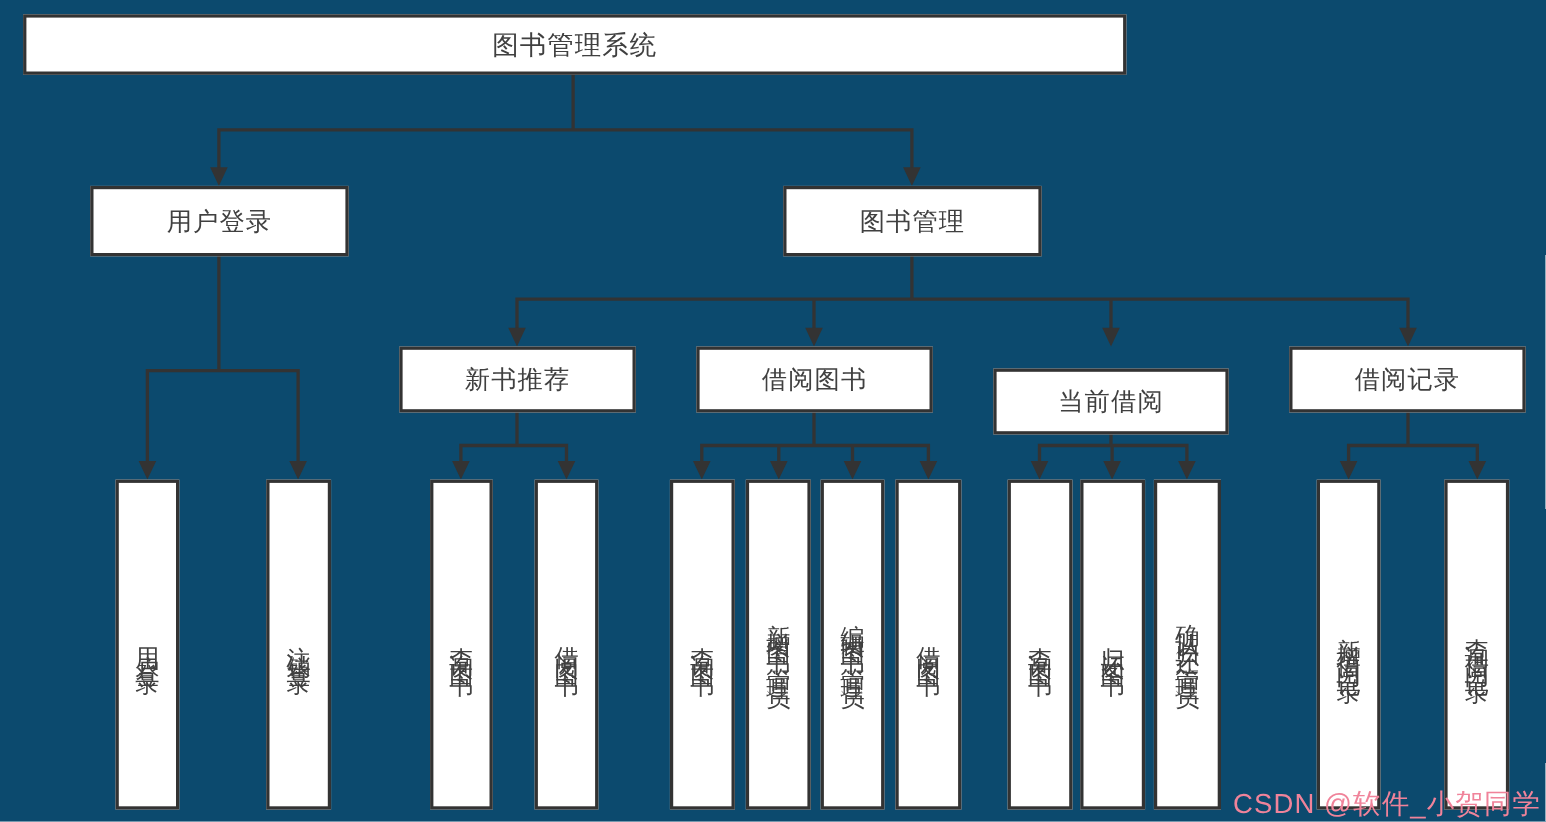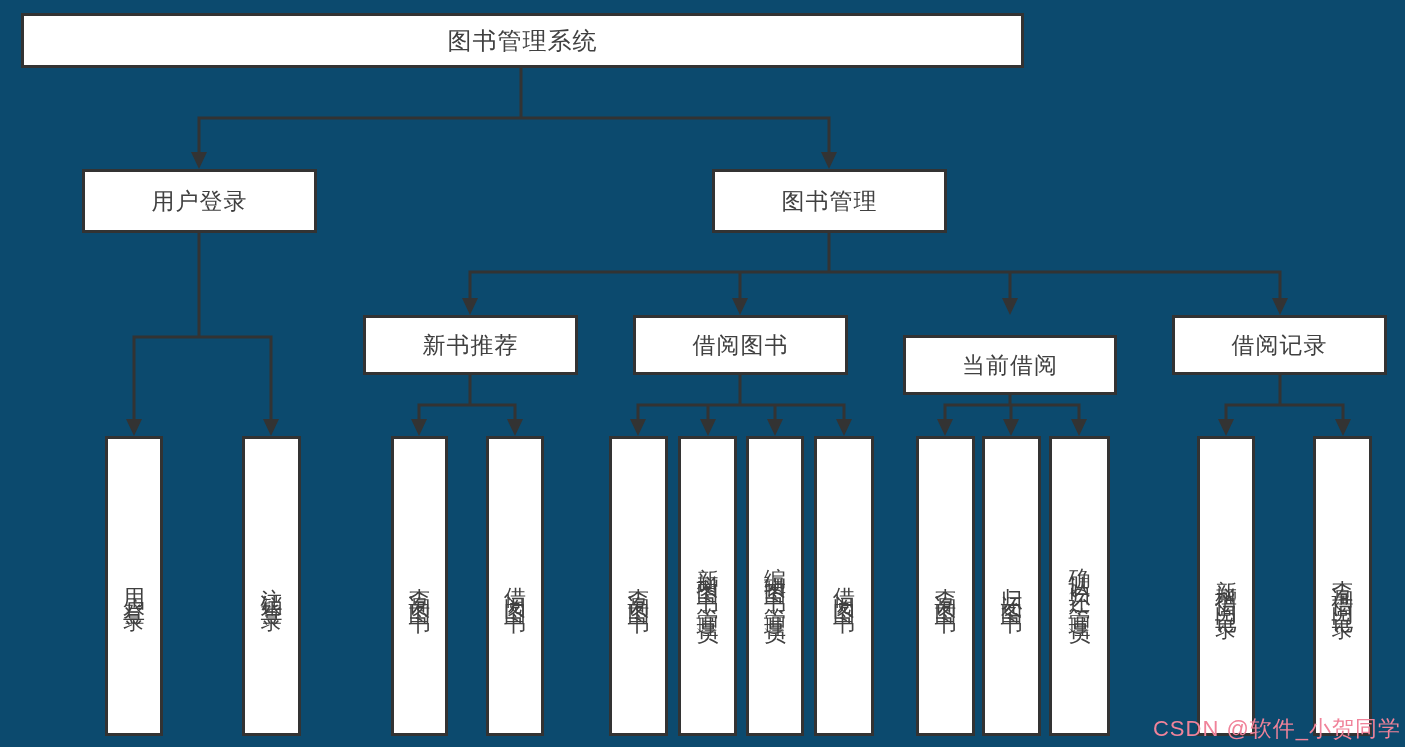--- a/index.html
+++ b/index.html
@@ -48,21 +48,21 @@
     writing-mode: vertical-rl;
     text-orientation: mixed;
     font-size: 22px;
     letter-spacing: 8px;
     white-space: nowrap;
   }
   #watermark {
     position: absolute;
     right: 4px;
     top: 714px;
-    font-size: 22px;
+    font-size: 25px;
     color: #f0839a;
     letter-spacing: 1px;
     z-index: 3;
   }
 </style>
 </head>
 <body>
 
 <div id="canvas">
 

